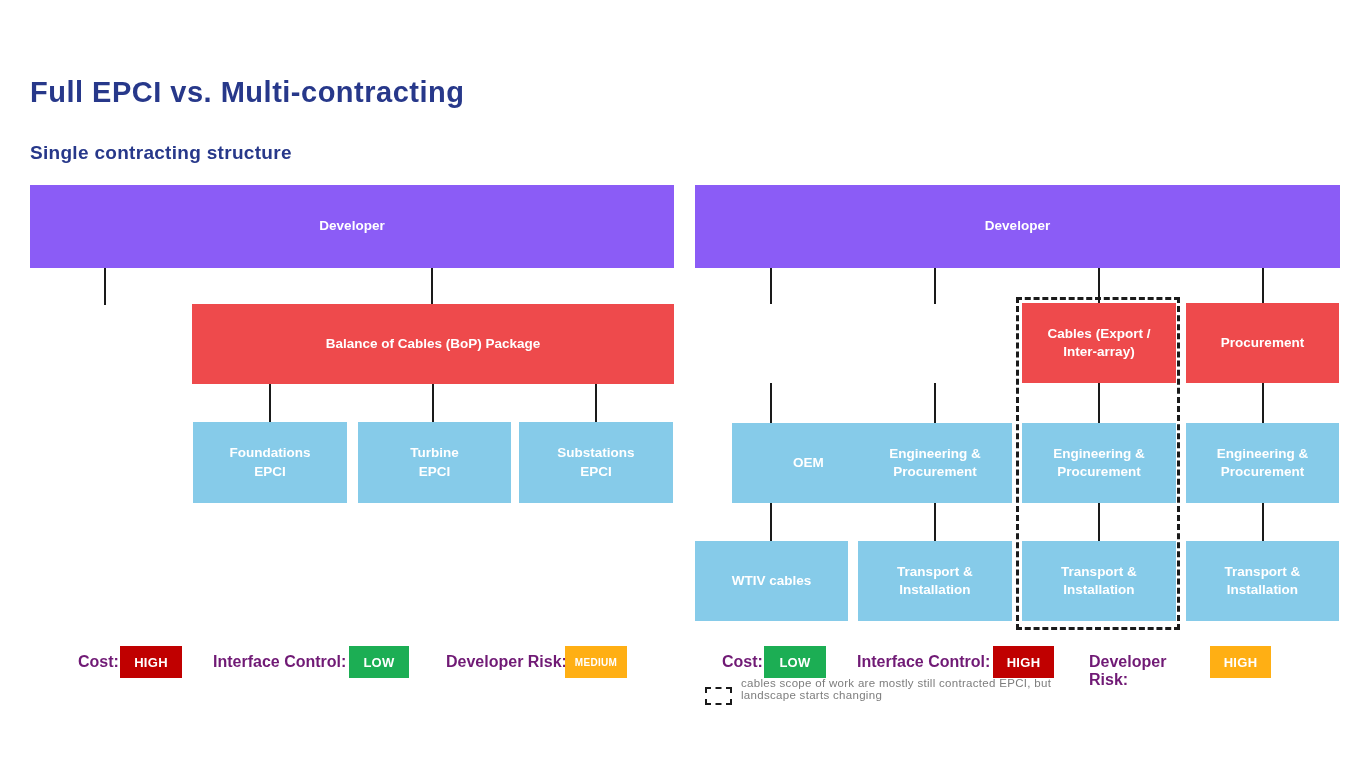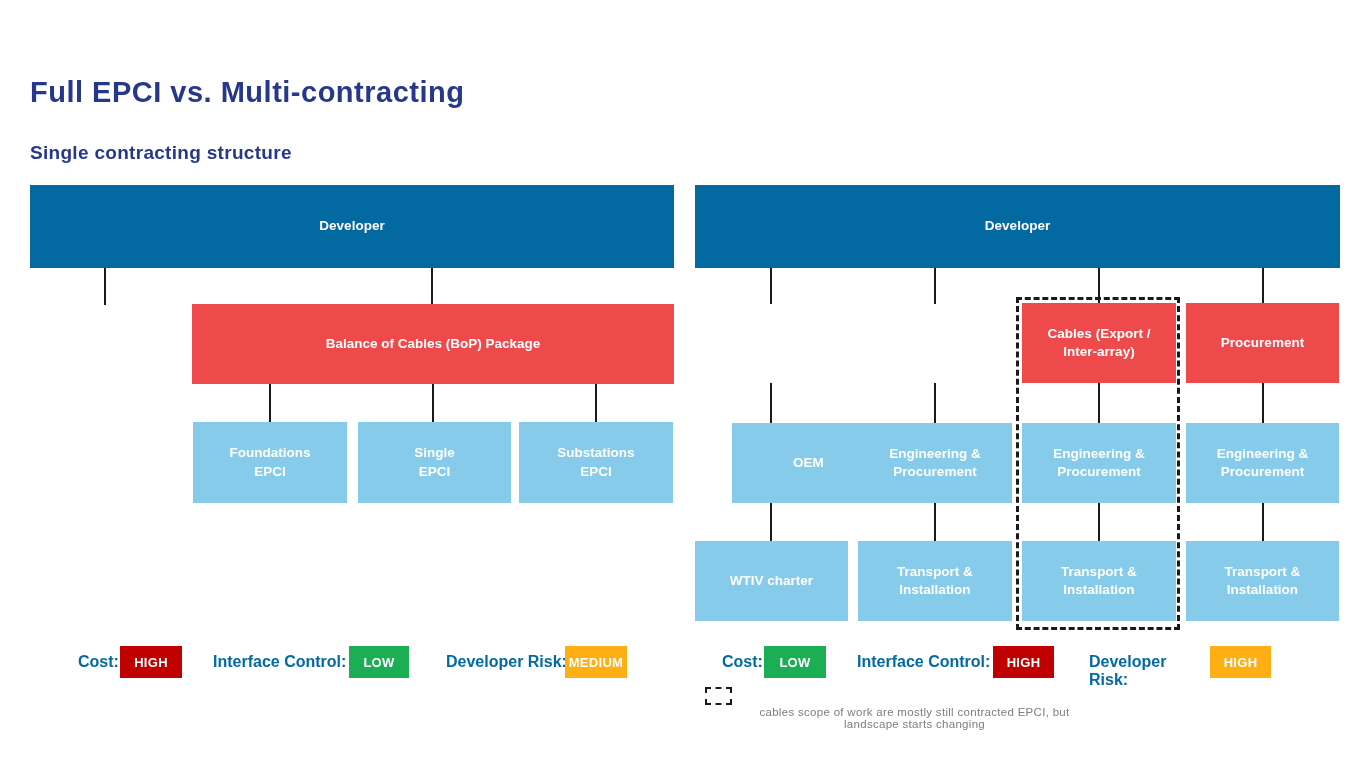--- a/index.html
+++ b/index.html
@@ -8,38 +8,38 @@
 
   .page-title{position:absolute;left:30px;top:76px;font-size:29px;font-weight:bold;
     color:#27388a;letter-spacing:.5px;}
   .section-heading{position:absolute;font-size:19px;font-weight:bold;color:#27388a;letter-spacing:.3px;}
   .heading-left{left:30px;top:142px;}
   .heading-right{left:697px;top:142px;}
 
   .box{position:absolute;display:flex;align-items:center;justify-content:center;
     color:#fff;font-weight:bold;font-size:13.5px;text-align:center;line-height:1.35;
     box-sizing:border-box;padding:0 14px;}
-  .navy{background:#0369a1;}
+  .navy{background:#8b5cf6;}
   .red{background:#ee4a4c;}
   .blue{background:#86cbe9;}
 
   .vline{position:absolute;width:2px;background:#1a1a1a;}
 
   .dashed-outline{position:absolute;left:1016px;top:297px;width:164px;height:333px;
     border:3px dashed #1a1a1a;box-sizing:border-box;background:transparent;}
 
-  .legend-label{position:absolute;font-size:16px;font-weight:bold;color:#0369a1;top:653px;}
+  .legend-label{position:absolute;font-size:16px;font-weight:bold;color:#701a75;top:653px;}
   .legend-chip{position:absolute;top:646px;height:32px;display:flex;align-items:center;
     justify-content:center;color:#fff;font-weight:bold;font-size:13px;letter-spacing:.3px;}
-  .chip-sm{font-size:13px;}
+  .chip-sm{font-size:10px;}
 
   .footnote-icon{position:absolute;left:705px;top:687px;width:27px;height:18px;
     border:2.5px dashed #1a1a1a;box-sizing:border-box;}
-  .footnote-text{position:absolute;left:741px;top:706px;font-size:11.5px;color:#7d7d7d;
-    letter-spacing:.3px;text-align:center;}
+  .footnote-text{position:absolute;left:741px;top:677px;font-size:11.5px;color:#7d7d7d;
+    letter-spacing:.3px;}
 </style>
 </head>
 <body>
 
 <div class="canvas">
 
   <div class="page-title">Full EPCI vs. Multi-contracting</div>
 
   <div class="section-heading heading-left">Single contracting structure</div>
 
@@ -48,21 +48,21 @@
   <div class="vline" style="left:104px;top:268px;height:37px;"></div>
   <div class="vline" style="left:431px;top:268px;height:37px;"></div>
 
   <div class="box red" style="left:192px;top:304px;width:482px;height:80px;">Balance of Cables (BoP) Package</div>
 
   <div class="vline" style="left:269px;top:384px;height:38px;"></div>
   <div class="vline" style="left:432px;top:384px;height:38px;"></div>
   <div class="vline" style="left:595px;top:384px;height:38px;"></div>
 
   <div class="box blue" style="left:193px;top:422px;width:154px;height:81px;padding:0 34px;">Foundations EPCI</div>
-  <div class="box blue" style="left:358px;top:422px;width:153px;height:81px;padding:0 44px;">Single EPCI</div>
+  <div class="box blue" style="left:358px;top:422px;width:153px;height:81px;padding:0 44px;">Turbine EPCI</div>
   <div class="box blue" style="left:519px;top:422px;width:154px;height:81px;padding:0 34px;">Substations EPCI</div>
 
   <div class="legend-label" style="left:78px;">Cost:</div>
   <div class="legend-chip" style="left: 120px; width: 62px; background-color: rgb(192, 0, 0);">HIGH</div>
 
   <div class="legend-label" style="left:213px;">Interface Control:</div>
   <div class="legend-chip" style="left: 349px; width: 60px; background-color: rgb(28, 174, 84);">LOW</div>
 
   <div class="legend-label" style="left:446px;">Developer Risk:</div>
   <div class="legend-chip chip-sm" style="left: 565px; width: 62px; background-color: rgb(255, 175, 20);">MEDIUM</div>
@@ -87,21 +87,21 @@
   <div class="box blue" style="left:732px;top:423px;width:153px;height:80px;">OEM</div>
   <div class="box blue" style="left:858px;top:423px;width:154px;height:80px;padding:0 28px;">Engineering &amp; Procurement</div>
   <div class="box blue" style="left:1022px;top:423px;width:154px;height:80px;padding:0 28px;">Engineering &amp; Procurement</div>
   <div class="box blue" style="left:1186px;top:423px;width:153px;height:80px;padding:0 28px;">Engineering &amp; Procurement</div>
 
   <div class="vline" style="left:770px;top:503px;height:38px;"></div>
   <div class="vline" style="left:934px;top:503px;height:38px;"></div>
   <div class="vline" style="left:1098px;top:503px;height:38px;"></div>
   <div class="vline" style="left:1262px;top:503px;height:38px;"></div>
 
-  <div class="box blue" style="left:695px;top:541px;width:153px;height:80px;">WTIV charter</div>
+  <div class="box blue" style="left:695px;top:541px;width:153px;height:80px;">WTIV cables</div>
   <div class="box blue" style="left:858px;top:541px;width:154px;height:80px;padding:0 34px;">Transport &amp; Installation</div>
   <div class="box blue" style="left:1022px;top:541px;width:154px;height:80px;padding:0 34px;">Transport &amp; Installation</div>
   <div class="box blue" style="left:1186px;top:541px;width:153px;height:80px;padding:0 34px;">Transport &amp; Installation</div>
 
   <div class="legend-label" style="left:722px;">Cost:</div>
   <div class="legend-chip" style="left: 764px; width: 62px; background-color: rgb(28, 174, 84);">LOW</div>
 
   <div class="legend-label" style="left:857px;">Interface Control:</div>
   <div class="legend-chip" style="left: 993px; width: 61px; background-color: rgb(192, 0, 0);">HIGH</div>
 

